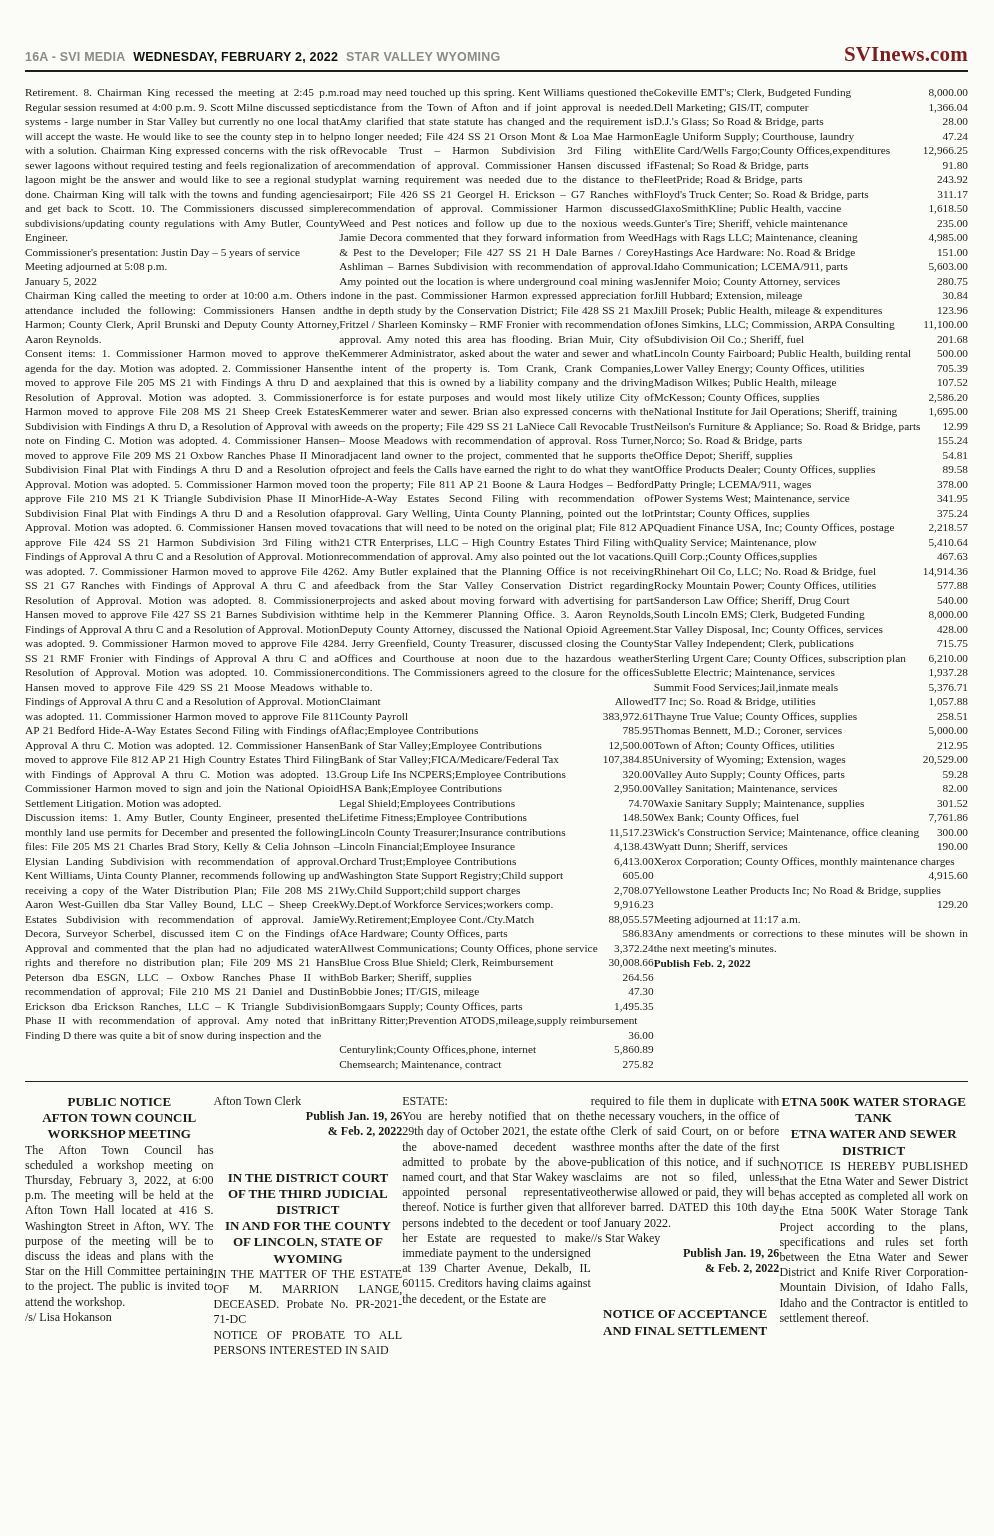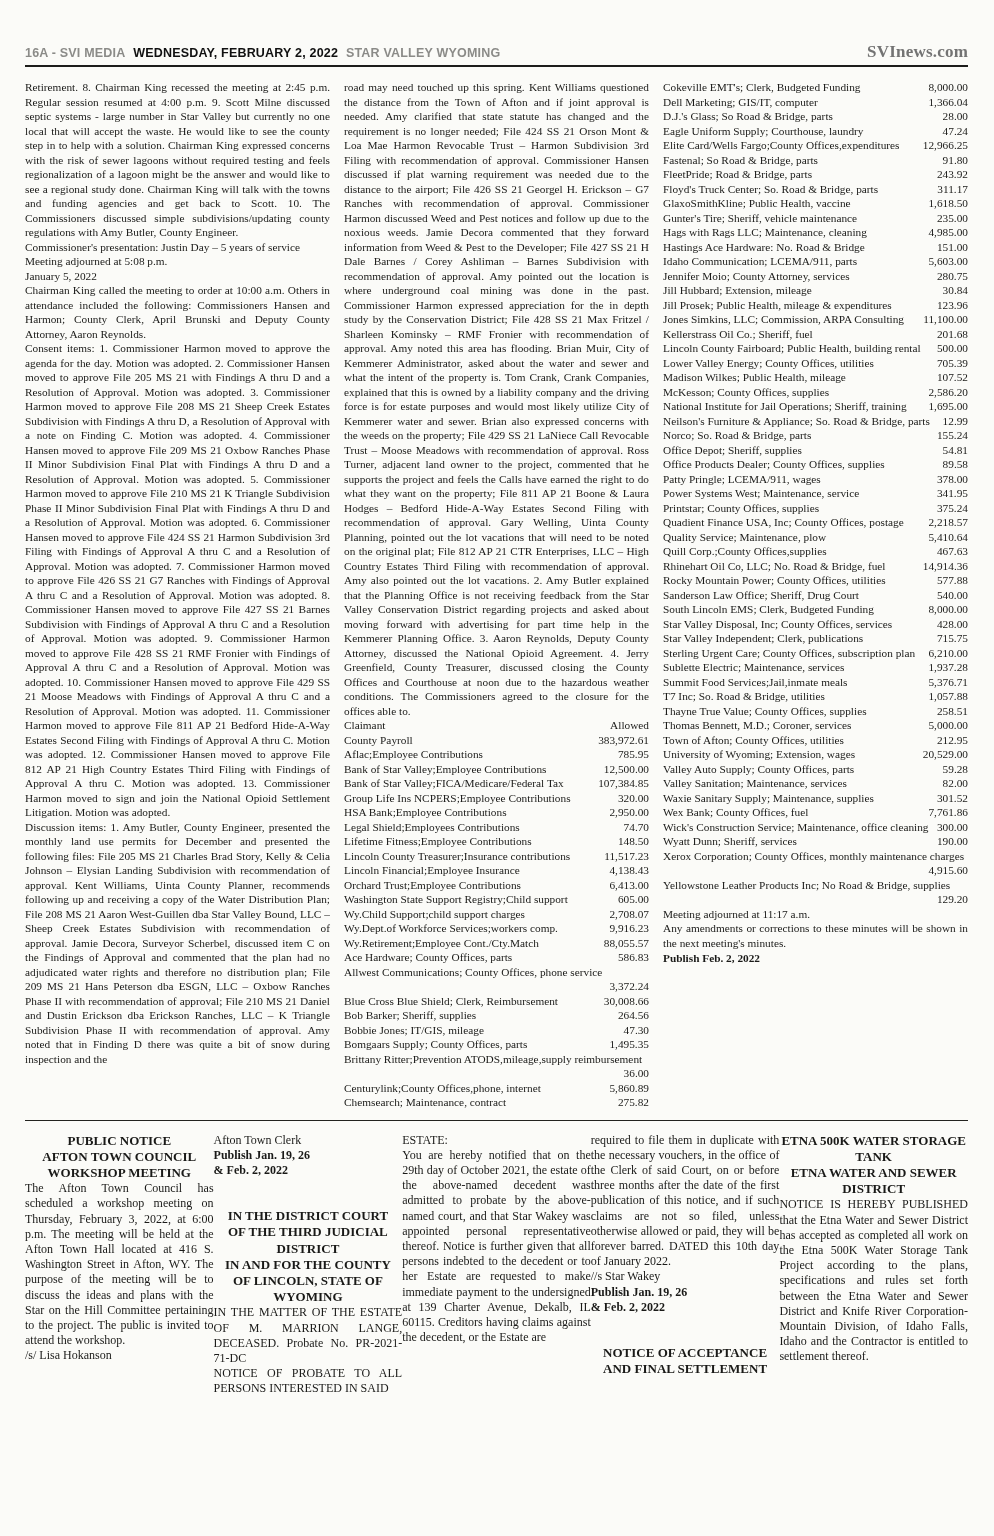--- a/index.html
+++ b/index.html
@@ -12,39 +12,39 @@
     padding:42px 26px 14px 25px;
     overflow:hidden;
     font-family:"Liberation Serif","DejaVu Serif",serif;
     color:#1a1a18;
   }
   
   .masthead { display:flex; justify-content:space-between; align-items:baseline; }
   .masthead-left { font-family:"Liberation Sans","DejaVu Sans",sans-serif; font-size:12.5px; font-weight:bold; letter-spacing:.2px; color:#8b8b88; }
   .masthead-left .m-black { color:#111; }
   .masthead-left span { margin-right:4px; }
-  .masthead-site { font-family:"Liberation Serif","DejaVu Serif",serif; font-weight:bold; font-size:17px; color:#737373; letter-spacing:.2px; }
+  .masthead-site { font-family:"Liberation Serif","DejaVu Serif",serif; font-weight:bold; font-size:21px; color:#7f1d1d; letter-spacing:.2px; }
   .masthead-rule { border-bottom:2px solid #1d1d1b; margin-top:3px; }
   
-  .columns { display:flex; gap:14px; margin-top:13px; }
+  .columns { display:flex; margin-top:13px; }
   .col { flex:1 1 0; min-width:0; font-size:11.3px; line-height:14.5px; text-align:justify; }
   .para { margin:0; }
   .claim-row { display:flex; flex-wrap:wrap; }
   .claim-name { flex:1 1 auto; min-width:0; text-align:justify; }
   .claim-amount { margin-left:auto; padding-left:8px; text-align:right; white-space:nowrap; }
   .publish-line { font-weight:bold; text-align:left; margin-top:1px; }
   
   .section-rule { border-bottom:1.5px solid #23231f; margin:10px 0 12px 0; }
   
   .notices { display:flex; }
   .notice-col { flex:1 1 0; min-width:0; font-size:12px; line-height:15.2px; }
   .notice-heading { font-weight:bold; text-align:center; white-space:pre-line; font-size:13px; line-height:16.2px; }
   .notice-body { text-align:justify; }
   .notice-plain { text-align:left; }
-  .notice-publish { font-weight:bold; text-align:left; white-space:pre-line; }
+  .notice-publish { font-weight:bold; text-align:right; white-space:pre-line; }
   .notice-spacer { height:30px; }
 </style>
 </head>
 <body>
 
 <div class="page">
 
   <header class="masthead">
     <div class="masthead-left">
       <span class="m-gray">16A - SVI MEDIA</span>
@@ -231,21 +231,21 @@
         </div>
         <div class="claim-row">
           <span class="claim-name">Jill Prosek; Public Health, mileage &amp; expenditures</span>
           <span class="claim-amount">123.96</span>
         </div>
         <div class="claim-row">
           <span class="claim-name">Jones Simkins, LLC; Commission, ARPA Consulting</span>
           <span class="claim-amount">11,100.00</span>
         </div>
         <div class="claim-row">
-          <span class="claim-name">Kellerstrass Oil Co.; Sheriff, fuel</span>
+          <span class="claim-name">Subdivision Oil Co.; Sheriff, fuel</span>
           <span class="claim-amount">201.68</span>
         </div>
         <div class="claim-row">
           <span class="claim-name">Lincoln County Fairboard; Public Health, building rental</span>
           <span class="claim-amount">500.00</span>
         </div>
         <div class="claim-row">
           <span class="claim-name">Lower Valley Energy; County Offices, utilities</span>
           <span class="claim-amount">705.39</span>
         </div>

